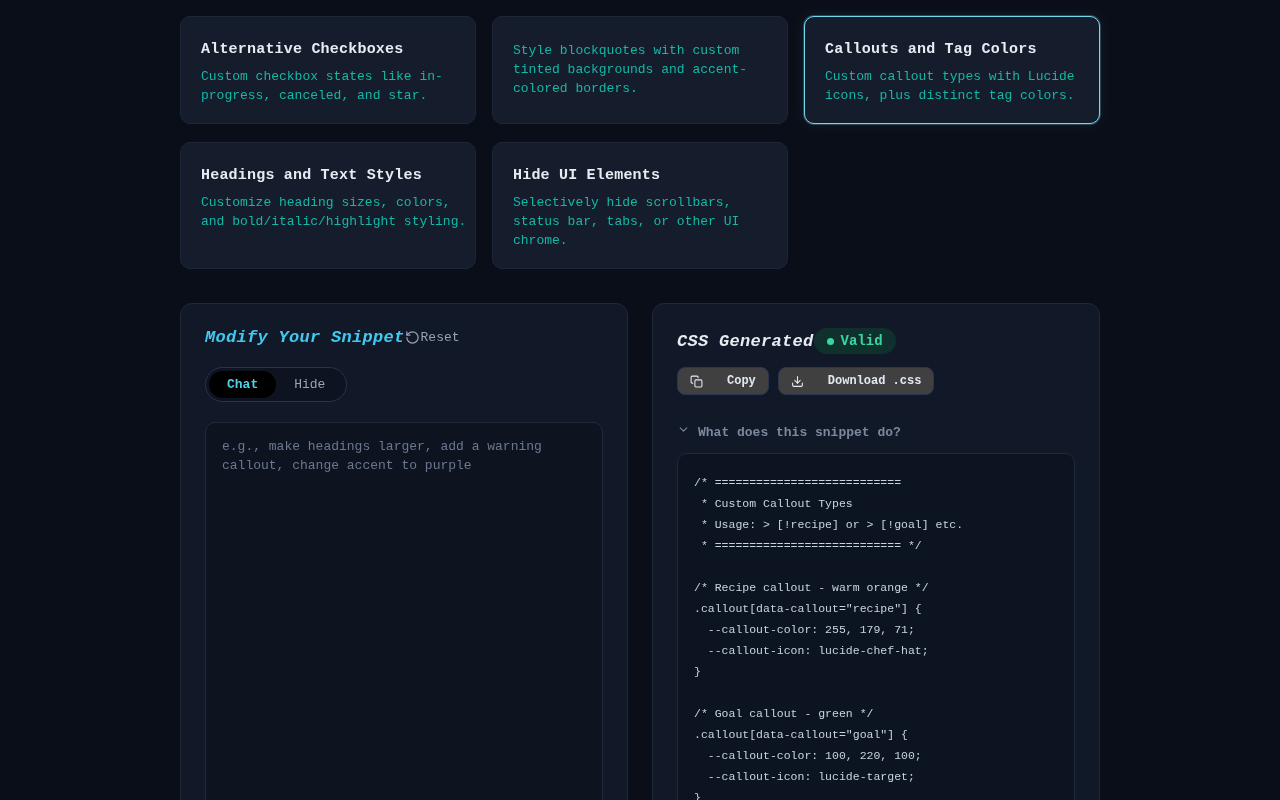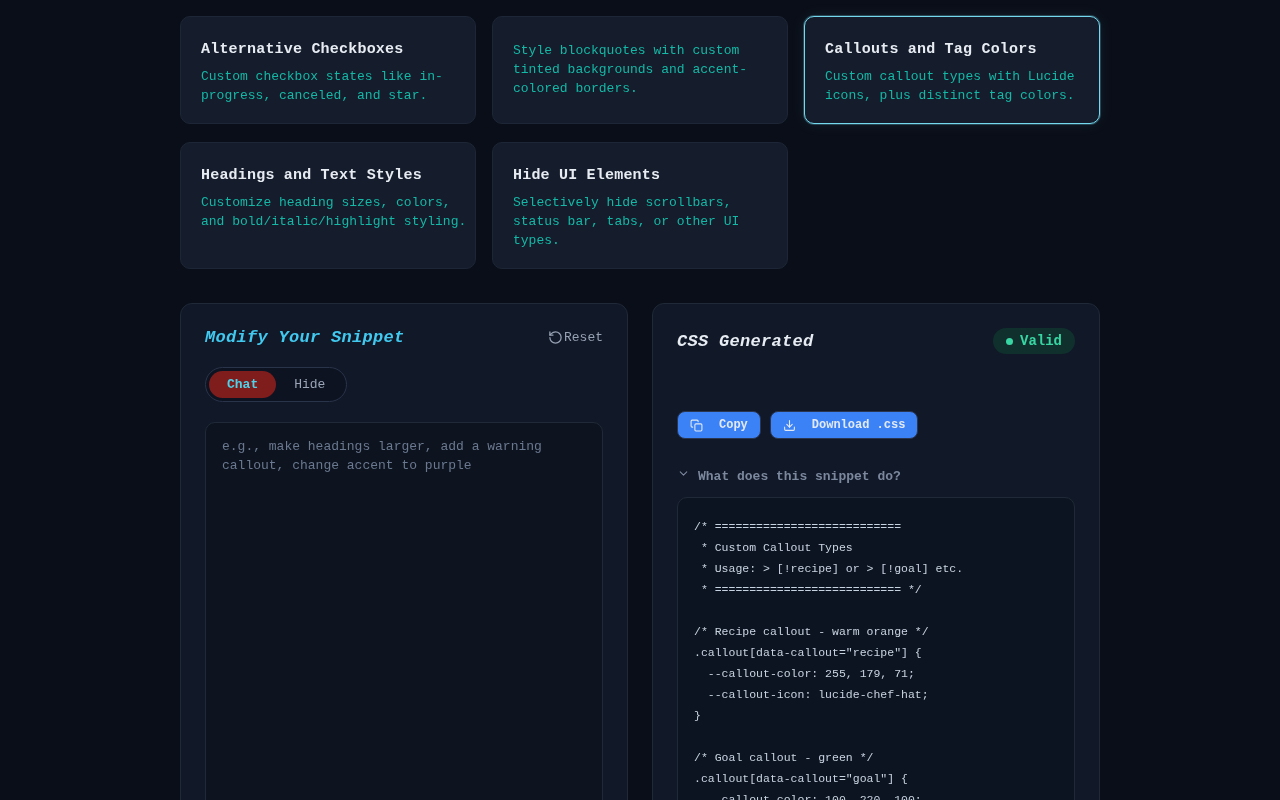--- a/index.html
+++ b/index.html
@@ -32,21 +32,21 @@
 
   
   .panels { display:grid; grid-template-columns:1fr 1fr; gap:24px; margin-top:34px; }
   .panel {
     background:#111827;
     border:1px solid #1f2938;
     border-radius:12px;
     padding:24px;
     min-height:560px;
   }
-  .panel-head { display:flex; align-items:center; justify-content:space-between; }
+  .panel-head { display:flex; align-items:center; justify-content:flex-start; }
   .panel-title { font-size:17px; font-weight:700; font-style:italic; letter-spacing:.3px; }
   .panel-title.accent { color:#41c9ef; }
 
   .reset-btn {
     display:inline-flex; align-items:center; gap:1px;
     background:none; border:none; cursor:pointer;
     color:#96a1b3; font-size:13px;
     font-family:"Liberation Mono","DejaVu Sans Mono",monospace;
   }
   .reset-btn svg { display:block; }
@@ -54,21 +54,21 @@
   
   .tab-toggle {
     display:inline-flex; align-items:center;
     border:1px solid #29334a; border-radius:999px;
     background:#0d1320; padding:3px; margin-top:20px;
   }
   .tab {
     font-size:13px; padding:6px 18px; border-radius:999px;
     color:#9aa5b7; cursor:pointer; font-weight:500;
   }
-  .tab.active { background:#7f1d1d; color:#4cd2ea; font-weight:700; }
+  .tab.active { background:#000000; color:#4cd2ea; font-weight:700; }
 
   
   .chat-input {
     display:block; width:100%; height:420px; margin-top:20px;
     background:#0d141f; border:1px solid #1f2937; border-radius:10px;
     padding:14px 16px; resize:none;
     font-family:"Liberation Mono","DejaVu Sans Mono",monospace;
     font-size:13px; line-height:19px; color:#c5d0df;
   }
   .chat-input::placeholder { color:#6a7890; }
@@ -77,26 +77,25 @@
   .status-badge {
     display:inline-flex; align-items:center; gap:7px;
     background:#10302d; color:#38d6a2;
     font-size:14px; font-weight:700;
     padding:5px 13px; border-radius:999px;
   }
   .status-dot { width:7px; height:7px; border-radius:50%; background:#38d6a2; }
 
   .btn-row { display:flex; gap:9px; margin-top:13px; }
   .mini-btn {
-    display:inline-flex; align-items:center; gap:16px;
-    background:#3b82f6; border:1px solid #2a3550; border-radius:8px;
+    display:inline-flex; align-items:center; gap:24px;
+    background:#404040; border:1px solid #2a3550; border-radius:8px;
     color:#e3e9f2; font-size:12px; font-weight:700;
     padding:6px 12px; cursor:pointer;
     font-family:"Liberation Mono","DejaVu Sans Mono",monospace;
-    margin-top:44px;
   }
   .mini-btn svg { display:block; }
 
   .explain-row {
     display:flex; align-items:flex-end; gap:8px;
     margin-top:28px; color:#7b889e; font-size:13px; font-weight:700;
     cursor:pointer;
   }
 
   .code-box {
@@ -126,21 +125,21 @@
     <div class="card selected">
       <h3>Callouts and Tag Colors</h3>
       <p>Custom callout types with Lucide icons, plus distinct tag colors.</p>
     </div>
     <div class="card">
       <h3>Headings and Text Styles</h3>
       <p>Customize heading sizes, colors, and bold/italic/highlight styling.</p>
     </div>
     <div class="card">
       <h3>Hide UI Elements</h3>
-      <p>Selectively hide scrollbars, status bar, tabs, or other UI types.</p>
+      <p>Selectively hide scrollbars, status bar, tabs, or other UI chrome.</p>
     </div>
   </div>
 
   <div class="panels">
 
     <div class="panel">
       <div class="panel-head">
         <div class="panel-title accent">Modify Your Snippet</div>
         <button class="reset-btn">
           <span>

